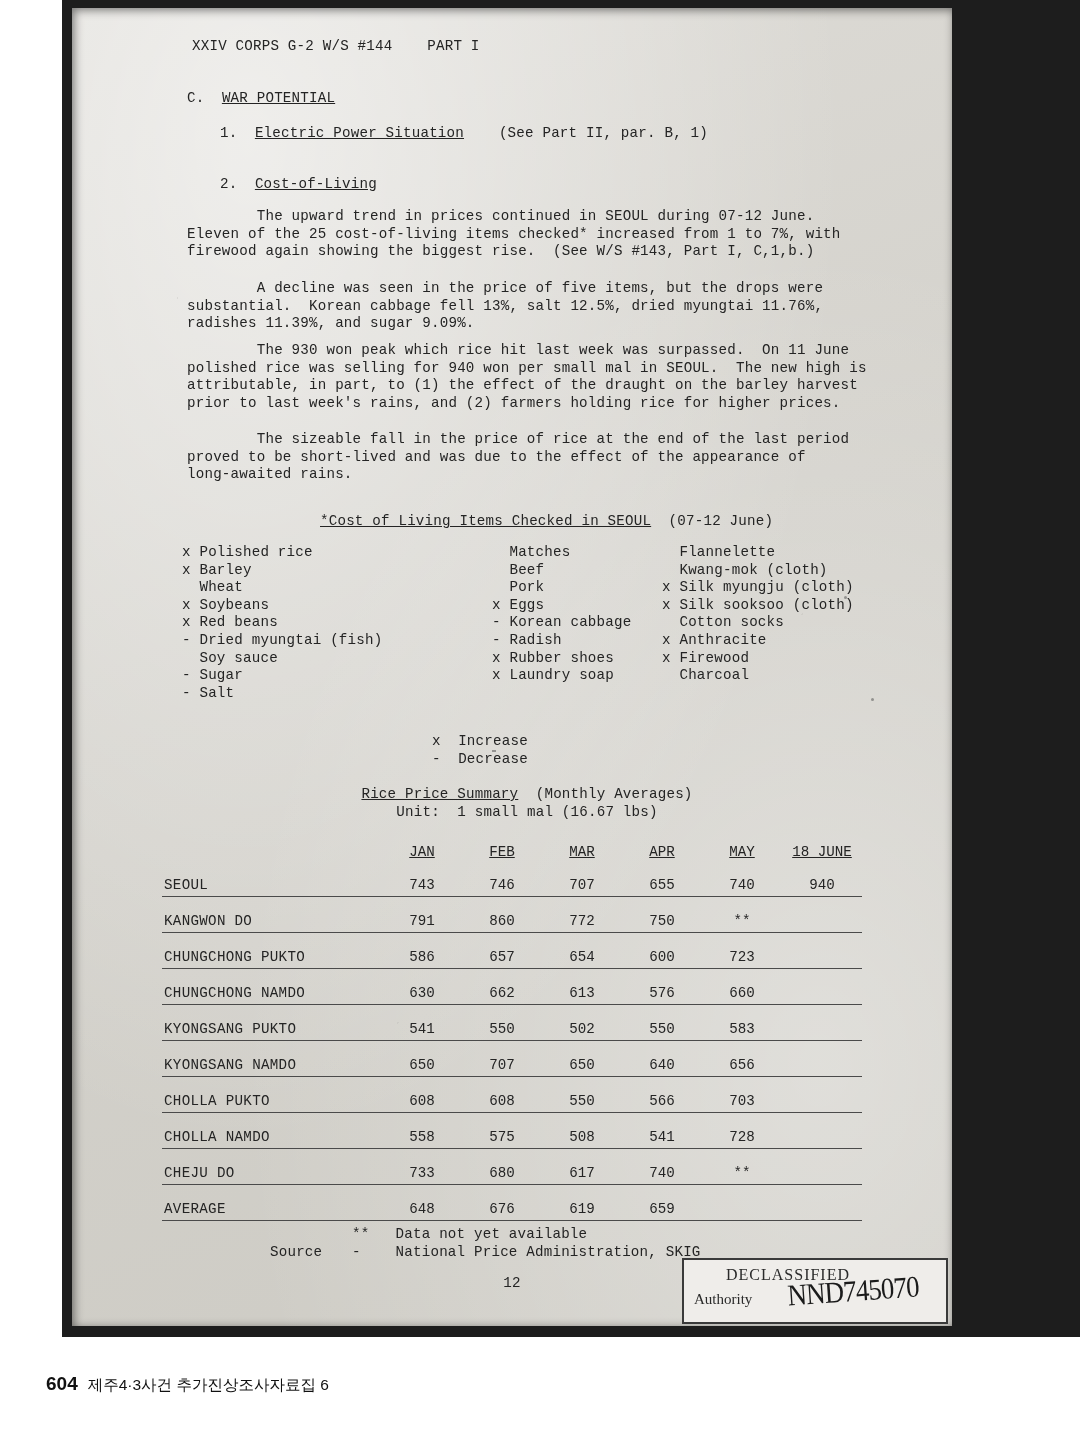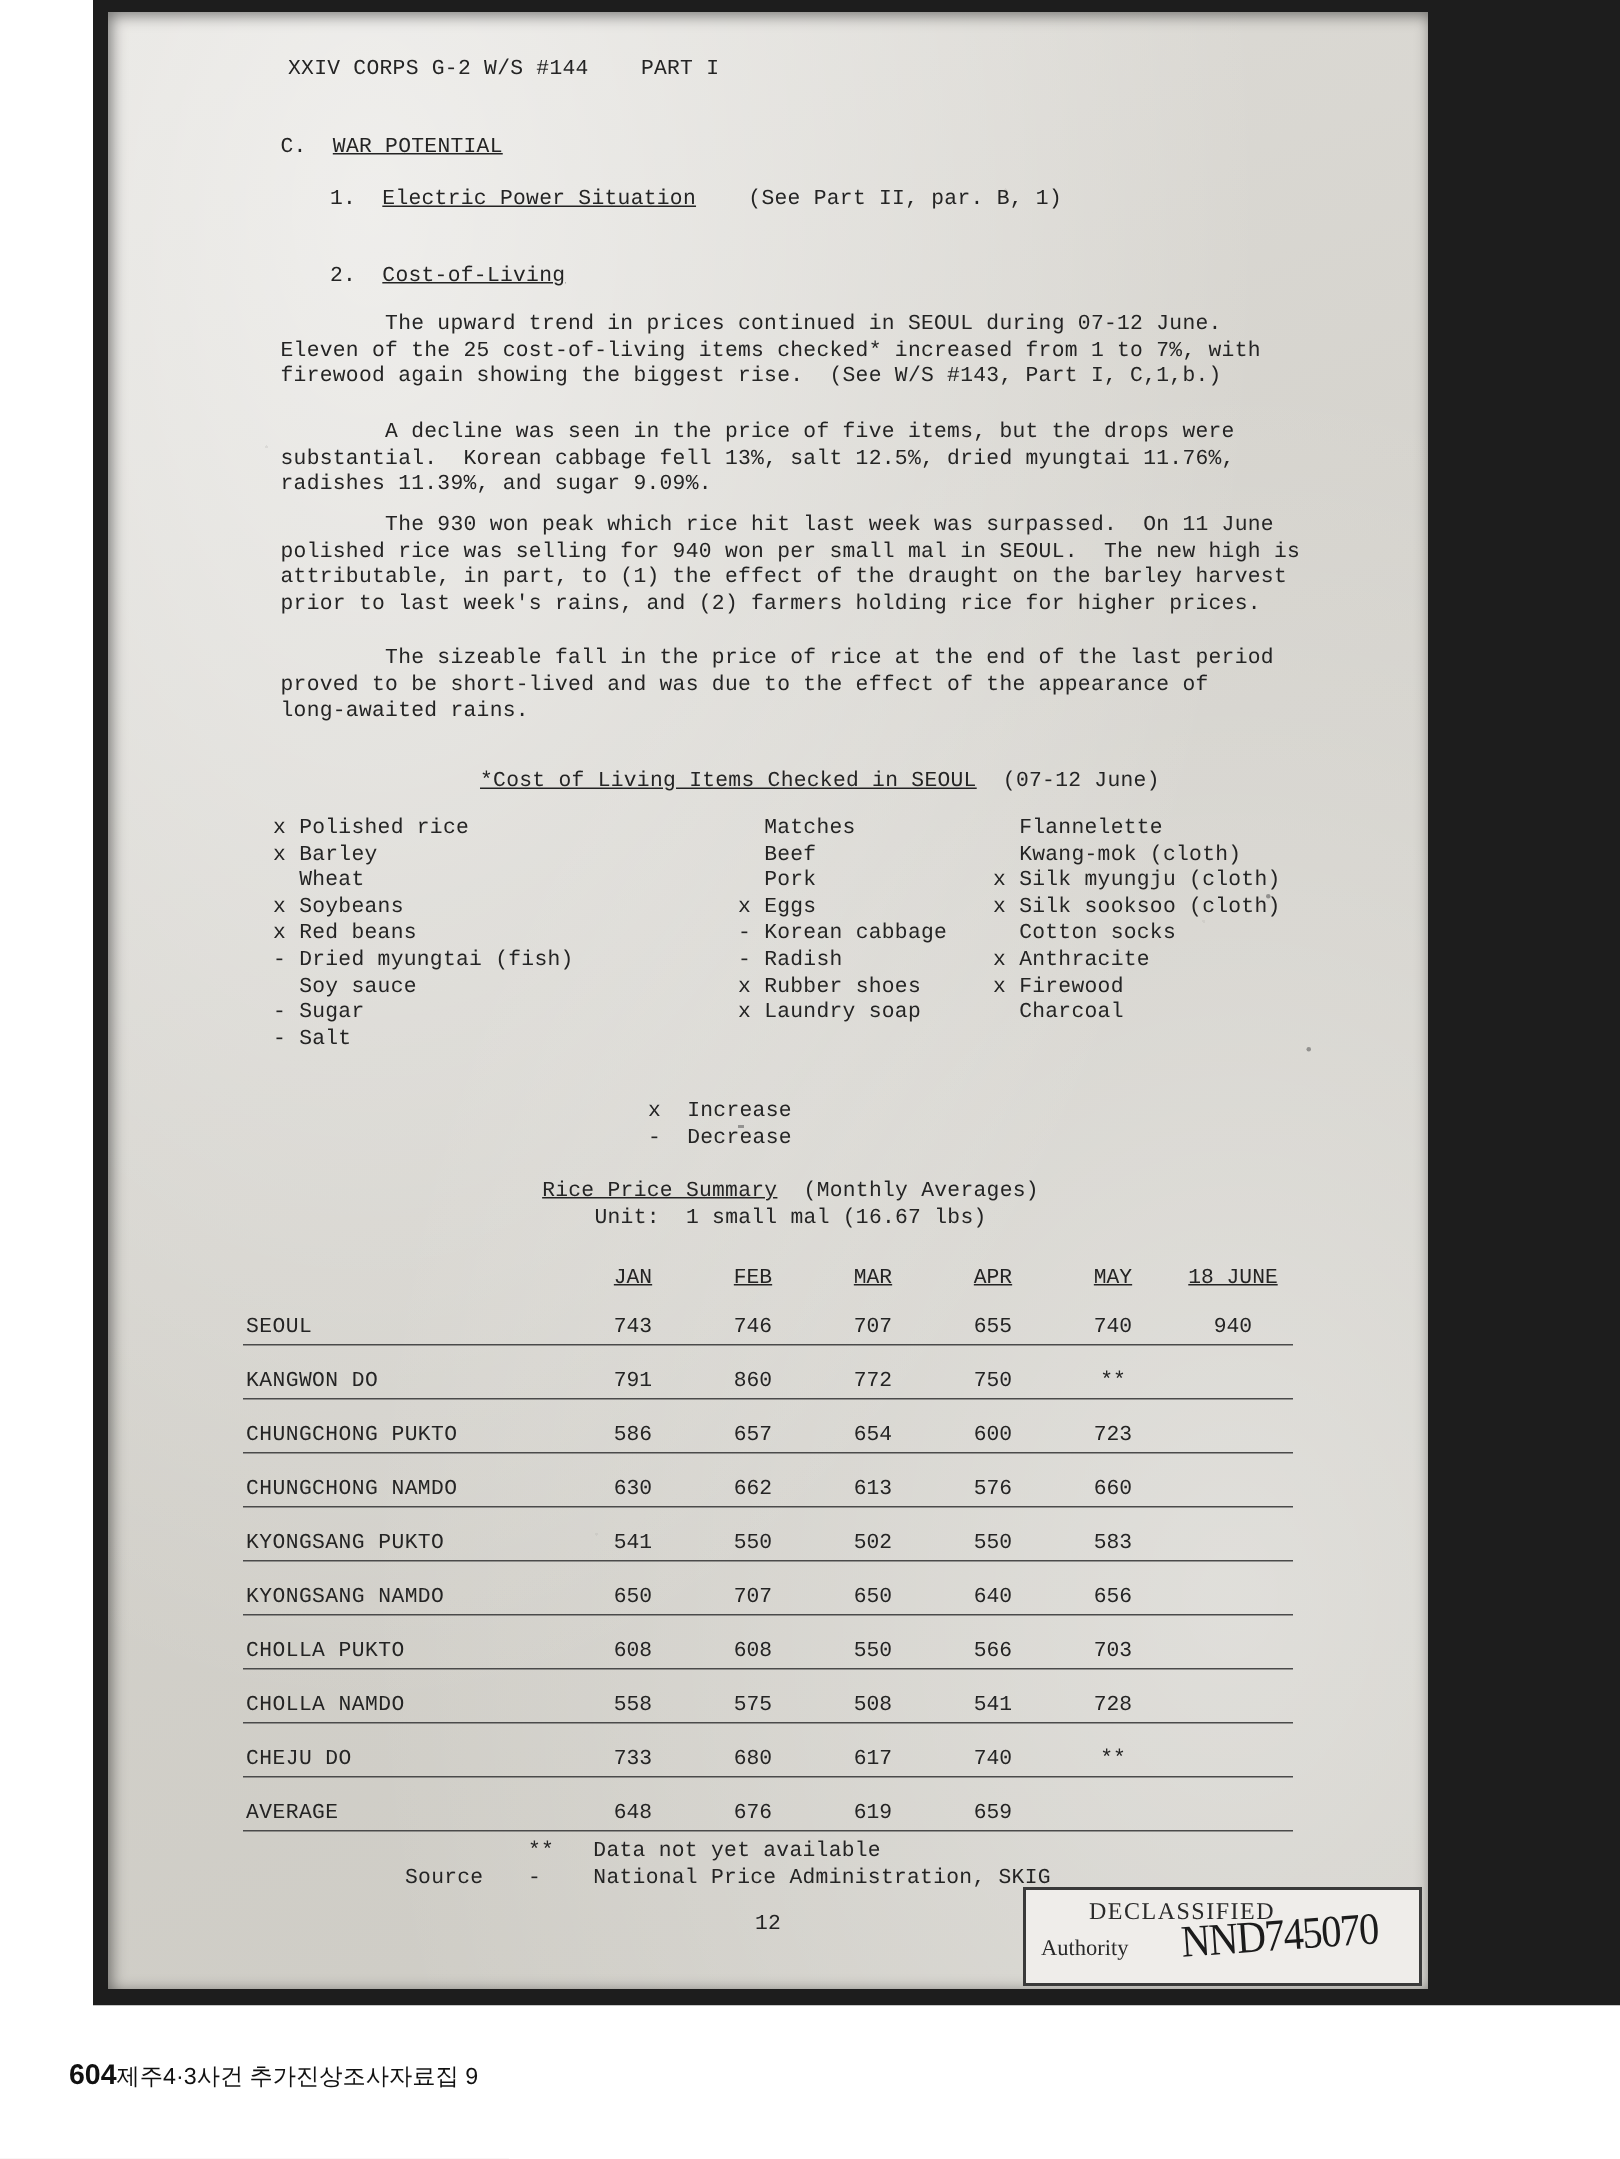--- a/index.html
+++ b/index.html
@@ -181,20 +181,21 @@
     width: 1080px;
     height: 102px;
     background: #ffffff;
   }
   #caption .inner {
     position: absolute;
     left: 46px;
     top: 36px;
     display: flex;
     align-items: baseline;
+    gap: 10px;
   }
   #caption .num {
     font-family: "Liberation Sans", sans-serif;
     font-size: 19px;
     font-weight: bold;
     color: #111;
   }
   #caption .txt {
     font-family: "Liberation Sans", sans-serif;
     font-size: 15.5px;
@@ -399,15 +400,15 @@
       <span class="mark" style="left:772px; top:588px; width:3px; height:3px; border-radius:50%;"></span>
       <span class="mark" style="left:799px; top:690px; width:3px; height:3px; border-radius:50%;"></span>
       <span class="mark" style="left:420px; top:742px; width:4px; height:2px;"></span>
     </div>
   </div>
 </div>
 
 <div id="caption">
   <div class="inner">
     <span class="num">604</span>
-    <span class="txt">제주4·3사건 추가진상조사자료집 9</span>
+    <span class="txt">제주4·3사건 추가진상조사자료집 6</span>
   </div>
 </div>
 
 </body></html>

